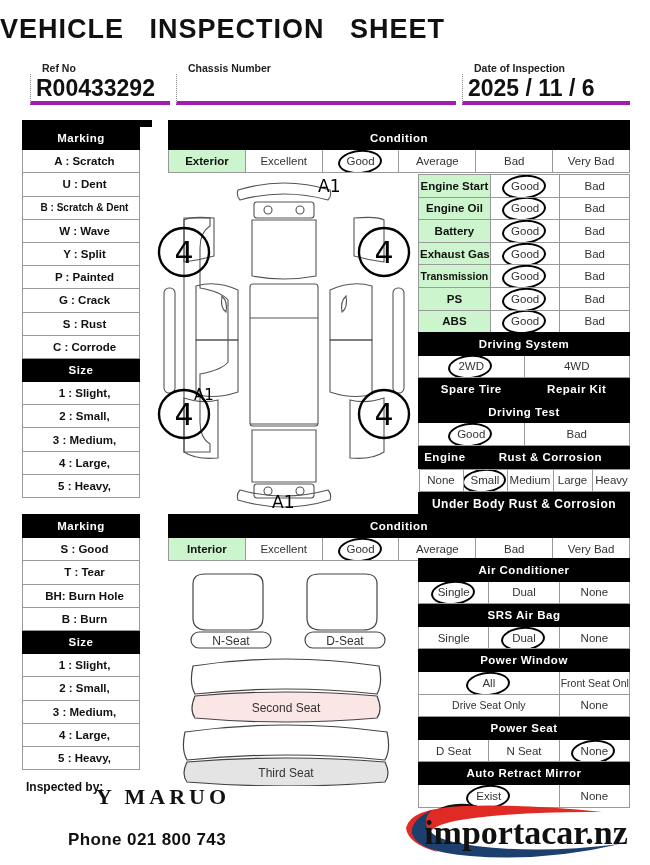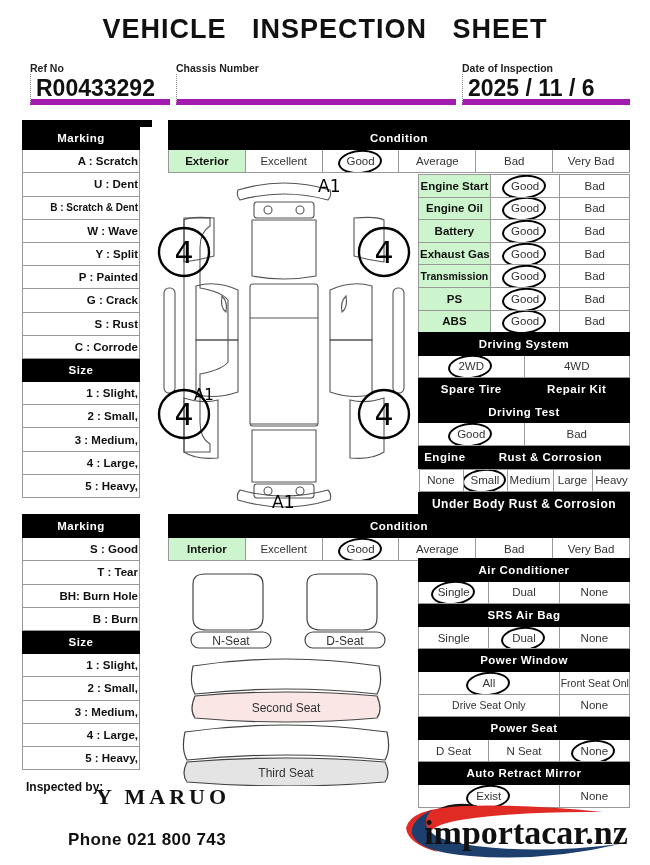--- a/index.html
+++ b/index.html
@@ -9,35 +9,35 @@
     background:#ffffff;
     font-family:"Liberation Sans", sans-serif;
     color:#111;
     position:relative;
     overflow:hidden;
   }
   .page { position:relative; width:650px; height:865px; }
 
   
   .title {
-    text-align:center;
+    text-align:left;
     font-size:27px;
     font-weight:bold;
     letter-spacing:1px;
     padding-top:14px;
     white-space:pre;
   }
 
   
   .hdr { position:absolute; top:62px; left:0; width:650px; height:56px; }
   .fld { position:absolute; }
-  .fld .lbl { font-size:10.5px; font-weight:bold; color:#222; line-height:12px; }
+  .fld .lbl { font-size:10.5px; font-weight:bold; color:#222; line-height:12px;margin-left:12px; }
   .fld .val {
     font-size:23px; font-weight:bold; line-height:28px;
-    border-bottom:6px solid #a21caf; border-left:1px dotted #888;
+    border-bottom:4px solid #a21caf; border-left:1px dotted #888;
     padding-left:5px; height:31px; white-space:pre;
   }
   .f-ref    { left:30px;  top:0;  width:140px; }
   .f-chas   { left:176px; top:0;  width:280px; }
   .f-date   { left:462px; top:0;  width:168px; }
 
   .blkbar { position:absolute; height:7px; background:#000; }
   .blkbar.b1 { left:22px;  top:120px; width:130px; }
   .blkbar.b2 { left:168px; top:120px; width:462px; }
 
@@ -60,21 +60,21 @@
     border:1px solid #000 !important;
   }
   .grn { background:#cdf5cd !important; color:#111 !important; font-weight:bold; }
 
   
   .legend { position:absolute; width:118px; }
   .legend.l1 { left:22px; top:126px; }
   .legend.l2 { left:22px; top:514px; }
   .legend table { width:118px; }
   .legend td { height:23.2px; font-size:11.5px; }
-  .legend td.key { text-align:right; padding-left:8px; font-weight:bold; color:#111; }
+  .legend td.key { text-align:center; padding-left:8px; font-weight:bold; color:#111; }
 
   
   .cond { position:absolute; }
   .cond.c1 { left:168px; top:126px; width:462px; }
   .cond.c2 { left:168px; top:514px; width:462px; }
   .cond table { width:462px; }
 
   .sub { position:absolute; width:212px; }
   .sub table { width:212px; }
   .sub.engine { left:418px; top:174px; }

